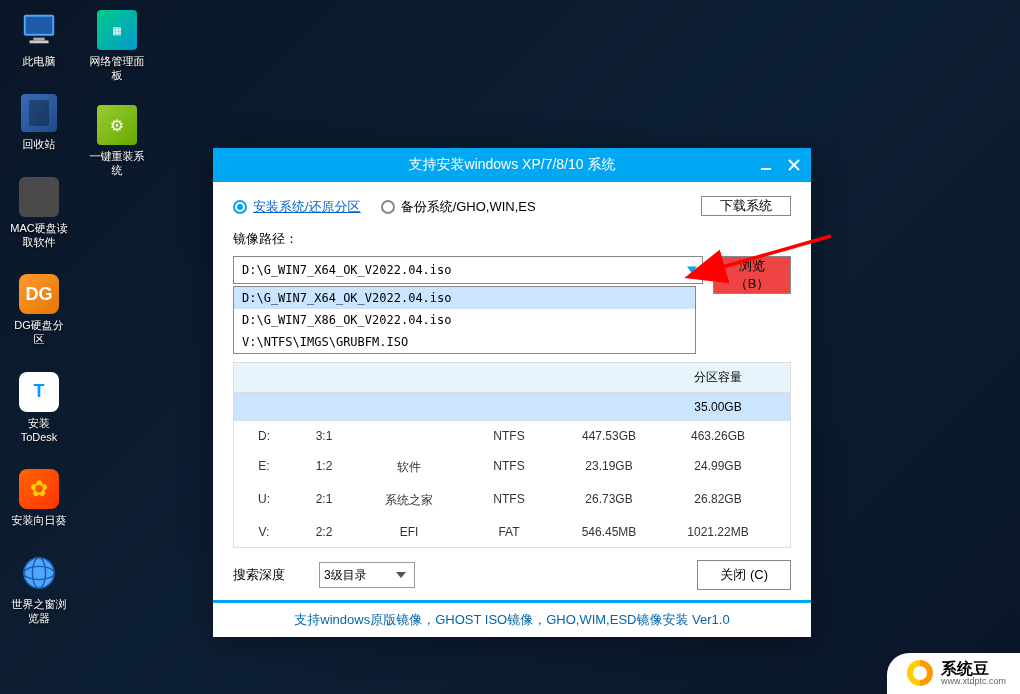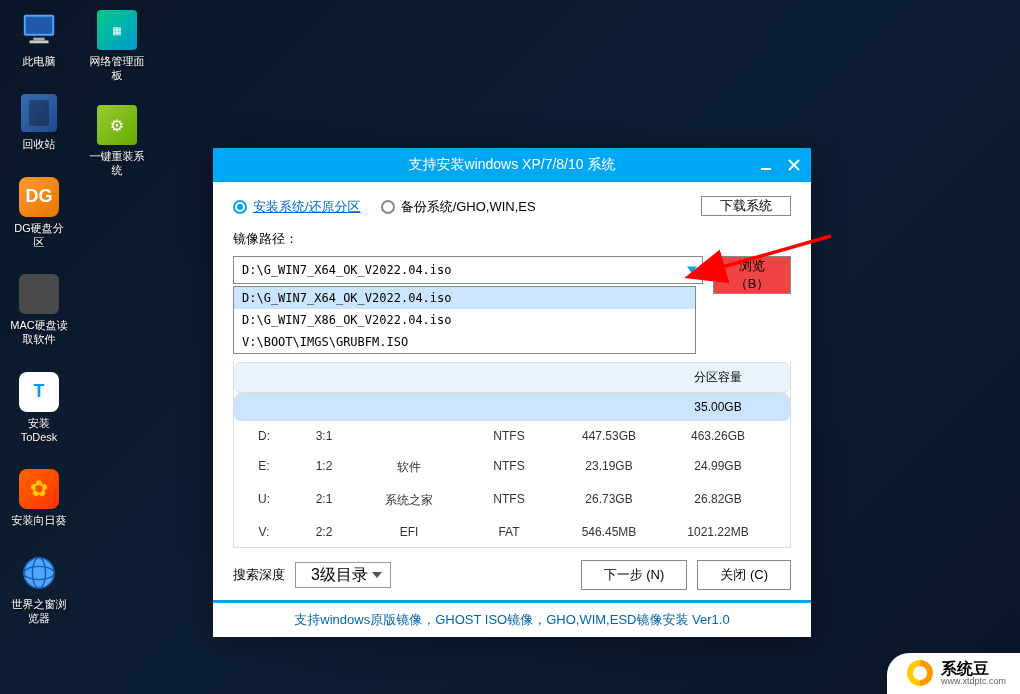--- a/index.html
+++ b/index.html
@@ -109,38 +109,38 @@
       z-index: 20;
     }
     .table {
       margin-top: 68px;
       border: 1px solid #ddd;
       border-top: none;
     }
     .table-header-visible {
       display: flex; background: #e8f4fc;
       border-top: 1px solid #ddd; border-bottom: 1px solid #ddd;
-      font-size: 12px; padding: 6px 0; border-radius: 7px;
+      font-size: 12px; padding: 6px 0;
     }
     .table-header-visible .th:last-child { text-align: center; padding-right: 18px; }
     .th { text-align: center; }
     .table-row { display: flex; font-size: 12px; padding: 8px 0; color: #333; }
     .td { text-align: center; }
     .c1 { width: 60px; }
     .c2 { width: 60px; }
     .c3 { width: 110px; }
     .c4 { width: 90px; }
     .c5 { width: 110px; }
     .c6 { flex: 1; padding-right: 18px; }
     .bottom-row { display: flex; align-items: center; gap: 10px; margin-top: 12px; }
     .search-label { font-size: 13px; }
     .depth-select {
       border: 1px solid #999; height: 26px; width: 96px;
-      display: flex; align-items: center; padding: 0 15px; font-size: 16px;
-      position: relative; cursor: pointer;
+      display: flex; align-items: center; padding: 0 4px; font-size: 12px;
+      position: relative; cursor: pointer; margin-left: 24px;
     }
     .depth-select::after {
       content: ""; position: absolute; right: 8px;
       border-left: 5px solid transparent; border-right: 5px solid transparent;
       border-top: 6px solid #555;
     }
     .action-btn { border: 1px solid #888; background: #fff; padding: 5px 22px; font-size: 13px; cursor: pointer; }
     .footer-bar {
       border-top: 3px solid #00a8f3;
       padding: 8px 0; text-align: center;
@@ -180,31 +180,31 @@
       <div class="icon-label">此电脑</div>
     </div>
     <div class="desktop-icon">
       <div class="icon-img">
           <div class="recycle-icon"></div>
         </div>
       <div class="icon-label">回收站</div>
     </div>
     <div class="desktop-icon">
       <div class="icon-img">
-          <div class="dg-icon">DG</div>
-        </div>
-      <div class="icon-label">DG硬盘分区</div>
-    </div>
-    <div class="desktop-icon">
-      <div class="icon-img">
           <div class="mac-icon">
             <span style="color:#ccc; font-size:18px;"></span>
           </div>
         </div>
       <div class="icon-label">MAC硬盘读取软件</div>
+    </div>
+    <div class="desktop-icon">
+      <div class="icon-img">
+          <div class="dg-icon">DG</div>
+        </div>
+      <div class="icon-label">DG硬盘分区</div>
     </div>
     <div class="desktop-icon">
       <div class="icon-img">
           <div class="todesk-icon">T</div>
         </div>
       <div class="icon-label">安装ToDesk</div>
     </div>
     <div class="desktop-icon">
       <div class="icon-img">
           <div class="sunflower-icon"></div>
@@ -288,21 +288,21 @@
           <marker id="ah" markerWidth="12" markerHeight="10" refX="10" refY="5" orient="auto">
             <path d="M0,0 L12,5 L0,10 Z" fill="#ff0000"></path>
           </marker>
         </defs>
       <line x1="200" y1="6" x2="60" y2="46" stroke="#ff0000" stroke-width="3.5" marker-end="url(#ah)"></line>
     </svg>
 
     <div class="dropdown-list">
       <div class="dropdown-item selected">D:\G_WIN7_X64_OK_V2022.04.iso</div>
       <div class="dropdown-item">D:\G_WIN7_X86_OK_V2022.04.iso</div>
-      <div class="dropdown-item">V:\BOOT\IMGS\GRUBFM.ISO</div>
+      <div class="dropdown-item">V:\NTFS\IMGS\GRUBFM.ISO</div>
     </div>
 
     <div class="table">
       <div class="table-header-visible">
         <div class="th c1"></div>
           <div class="th c2"></div>
           <div class="th c3"></div>
           <div class="th c4"></div>
           <div class="th c5"></div>
         <div class="th c6">分区容量</div>
@@ -348,21 +348,20 @@
         <div class="td c6">1021.22MB</div>
       </div>
     </div>
 
     <div class="bottom-row">
       <span class="search-label">搜索深度</span>
       <div class="depth-select">
         <span>3级目录</span>
       </div>
       <div style="flex:1"></div>
-      <button class="action-btn">下一步 (N)</button>
       <button class="action-btn">关闭 (C)</button>
     </div>
   </div>
 
   <div class="footer-bar">支持windows原版镜像，GHOST ISO镜像，GHO,WIM,ESD镜像安装 Ver1.0</div>
 </div>
 
 <div class="watermark">
   <div class="watermark-icon"></div>
   <div class="watermark-text">

